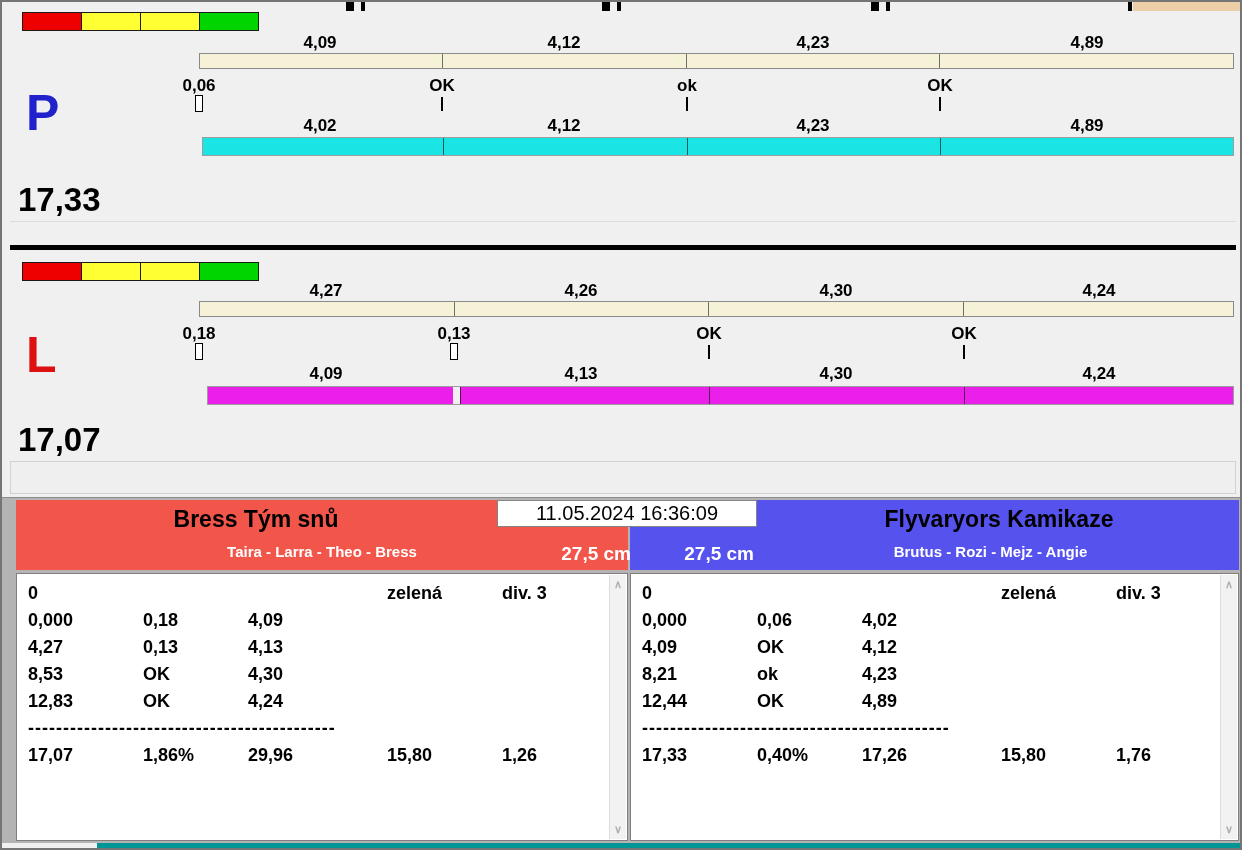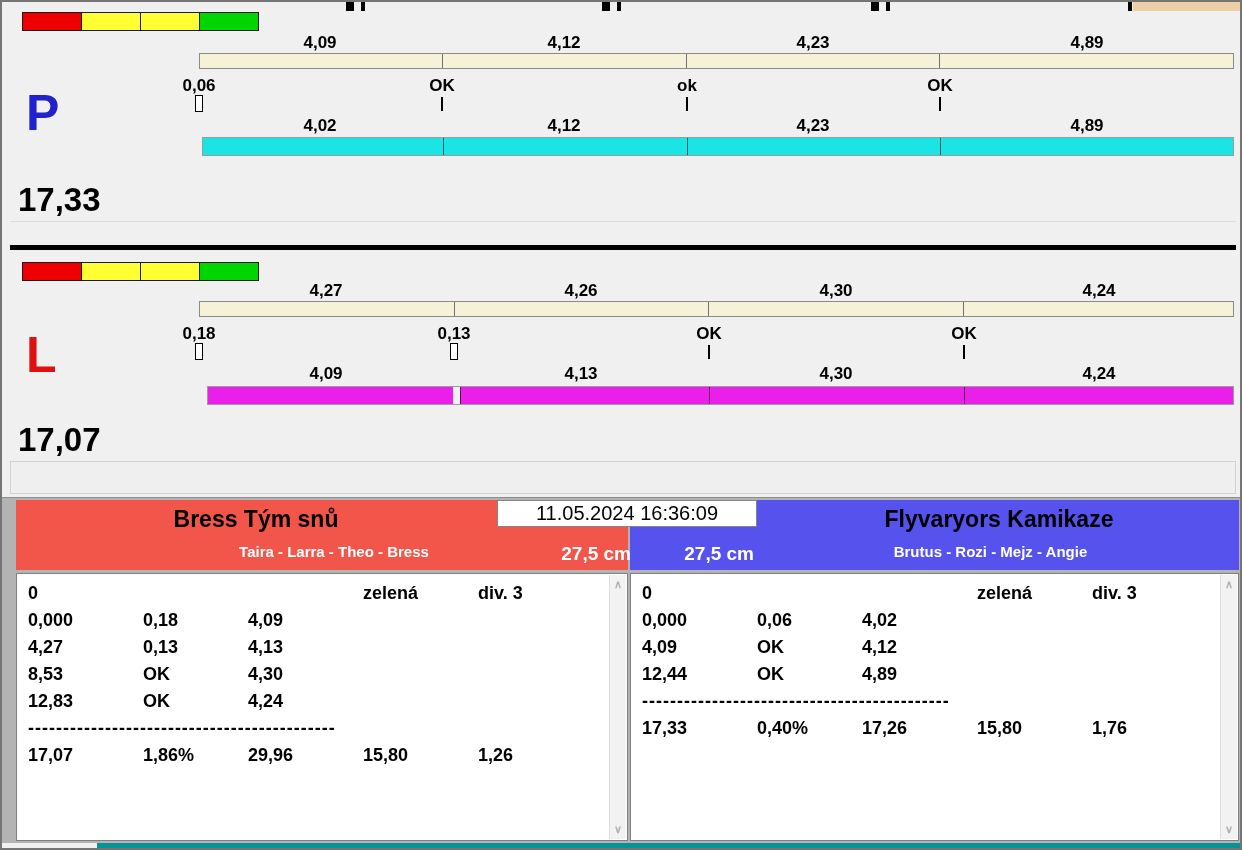--- a/index.html
+++ b/index.html
@@ -41,21 +41,21 @@
   .team-header{position:absolute;top:2px;height:70px;}
   .team-title{position:absolute;font-size:23px;font-weight:bold;color:#000;text-align:center;white-space:nowrap;}
   .team-sub{position:absolute;font-size:15px;font-weight:bold;color:#fff;text-align:center;white-space:nowrap;}
   .cm{position:absolute;font-size:19px;font-weight:bold;color:#fff;text-align:right;white-space:nowrap;}
   .datebox{position:absolute;width:260px;height:27px;box-sizing:border-box;background:#fff;border:1px solid #858585;
     font-size:20px;line-height:25px;text-align:center;color:#000;z-index:3;white-space:nowrap;}
   .datapanel{position:absolute;top:75px;height:268px;background:#fff;border:1px solid #7f7f7f;box-sizing:border-box;overflow:hidden;}
   .panel-content{position:absolute;left:0;top:6px;right:18px;}
   .trow{height:27px;line-height:27px;padding-left:11px;white-space:nowrap;font-weight:bold;font-size:18px;color:#000;}
   .tcell{display:inline-block;vertical-align:top;text-align:left;}
-  .c0{width:115px;} .c1{width:105px;} .c2{width:115px;} .c3{width:115px;}
+  .c0{width:115px;} .c1{width:105px;} .c2{width:115px;} .c3{width:115px;margin-left:24px;}
   .tsep{letter-spacing:1px;}
   .scrollbar{position:absolute;top:1px;right:1px;bottom:1px;width:16px;background:#f2f2f2;border-left:1px solid #dcdcdc;}
   .sb-up,.sb-down{position:absolute;left:0;width:100%;text-align:center;color:#b0b0b0;font-size:11px;font-weight:bold;cursor:default;}
   .sb-up{top:3px;} .sb-down{bottom:3px;}
   .tealbar{position:absolute;left:95px;top:841px;width:1147px;height:9px;z-index:5;}
 </style>
 </head>
 <body>
 
 <div class="window">
@@ -167,21 +167,21 @@
 
     <div class="lane-total" style="left:16px;top:421px;">17,07</div>
   </section>
 
   <div class="spacer-strip"></div>
 
   <div class="bottom" style="background-color: rgb(179, 179, 179);">
 
     <div class="team-header" style="left: 14px; width: 612px; background-color: rgb(242, 85, 74);">
       <div class="team-title" style="left:0;top:6px;width:480px;">Bress Tým snů</div>
-      <div class="team-sub" style="left:0;top:43px;width:612px;padding-left:12px;">Taira - Larra - Theo - Bress</div>
+      <div class="team-sub" style="left:0;top:43px;width:612px;">Taira - Larra - Theo - Bress</div>
       <div class="cm" style="left:505px;top:43px;width:110px;">27,5 cm</div>
     </div>
 
     <div class="team-header" style="left: 628px; width: 609px; background-color: rgb(85, 82, 238);">
       <div class="team-title" style="left:129px;top:6px;width:480px;">Flyvaryors Kamikaze</div>
       <div class="cm" style="left:14px;top:43px;width:110px;">27,5 cm</div>
       <div class="team-sub" style="left:112px;top:43px;width:497px;">Brutus - Rozi - Mejz - Angie</div>
     </div>
 
     <div class="datebox" style="left:495px;top:2px;">11.05.2024 16:36:09</div>
@@ -200,20 +200,21 @@
         <div class="sb-up">∧</div>
         <div class="sb-down">∨</div>
       </div>
     </div>
 
     <div class="datapanel" style="left:628px;width:609px;">
       <div class="panel-content">
           <div class="trow"><span class="tcell c0">0</span><span class="tcell c1"></span><span class="tcell c2"></span><span class="tcell c3">zelená</span><span class="tcell c4">div. 3</span></div>
           <div class="trow"><span class="tcell c0">0,000</span><span class="tcell c1">0,06</span><span class="tcell c2">4,02</span><span class="tcell c3"></span><span class="tcell c4"></span></div>
           <div class="trow"><span class="tcell c0">4,09</span><span class="tcell c1">OK</span><span class="tcell c2">4,12</span><span class="tcell c3"></span><span class="tcell c4"></span></div>
+          <div class="trow"><span class="tcell c0">8,21</span><span class="tcell c1">ok</span><span class="tcell c2">4,23</span><span class="tcell c3"></span><span class="tcell c4"></span></div>
           <div class="trow"><span class="tcell c0">12,44</span><span class="tcell c1">OK</span><span class="tcell c2">4,89</span><span class="tcell c3"></span><span class="tcell c4"></span></div>
           <div class="trow tsep">--------------------------------------------</div>
           <div class="trow"><span class="tcell c0">17,33</span><span class="tcell c1">0,40%</span><span class="tcell c2">17,26</span><span class="tcell c3">15,80</span><span class="tcell c4">1,76</span></div>
         </div>
       <div class="scrollbar">
         <div class="sb-up">∧</div>
         <div class="sb-down">∨</div>
       </div>
     </div>
 

